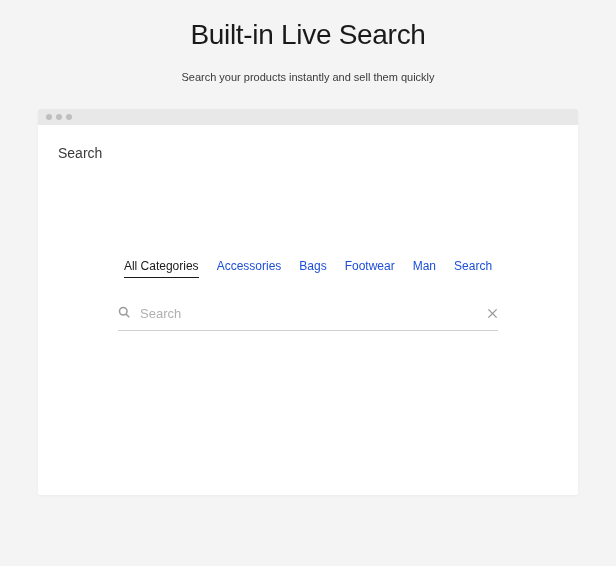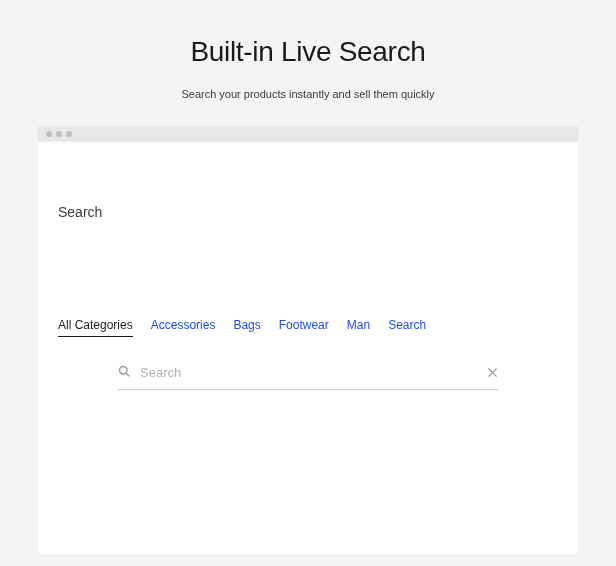--- a/index.html
+++ b/index.html
@@ -13,21 +13,21 @@
       background: #f4f4f5;
       font-family: -apple-system, BlinkMacSystemFont, 'Segoe UI', Arial, sans-serif;
       display: flex;
       flex-direction: column;
       align-items: center;
     }
     .heading {
       font-size: 28px;
       font-weight: 500;
       color: #1a1a1a;
-      margin-top: 36px;
+      margin-top: 19px;
       letter-spacing: -0.3px;
     }
     .subheading {
       font-size: 11px;
       color: #3a3a3a;
       margin-top: 20px;
       font-weight: 400;
     }
     .window {
       width: 540px;
@@ -47,29 +47,29 @@
     }
     .window-dot {
       width: 6px;
       height: 6px;
       border-radius: 50%;
       background: #bfbfbf;
     }
     .window-body {
       padding: 20px 20px 110px 20px;
       min-height: 370px;
-      margin-top: 42px;
     }
     .page-label {
       font-size: 14px;
       color: #3a3a3a;
       font-weight: 400;
     }
     .categories {
       display: flex;
+      justify-content: center;
       gap: 18px;
       margin-top: 98px;
     }
     .cat-item {
       font-size: 12px;
       color: #1d4ed8;
       cursor: pointer;
       padding-bottom: 4px;
       white-space: nowrap;
     }

